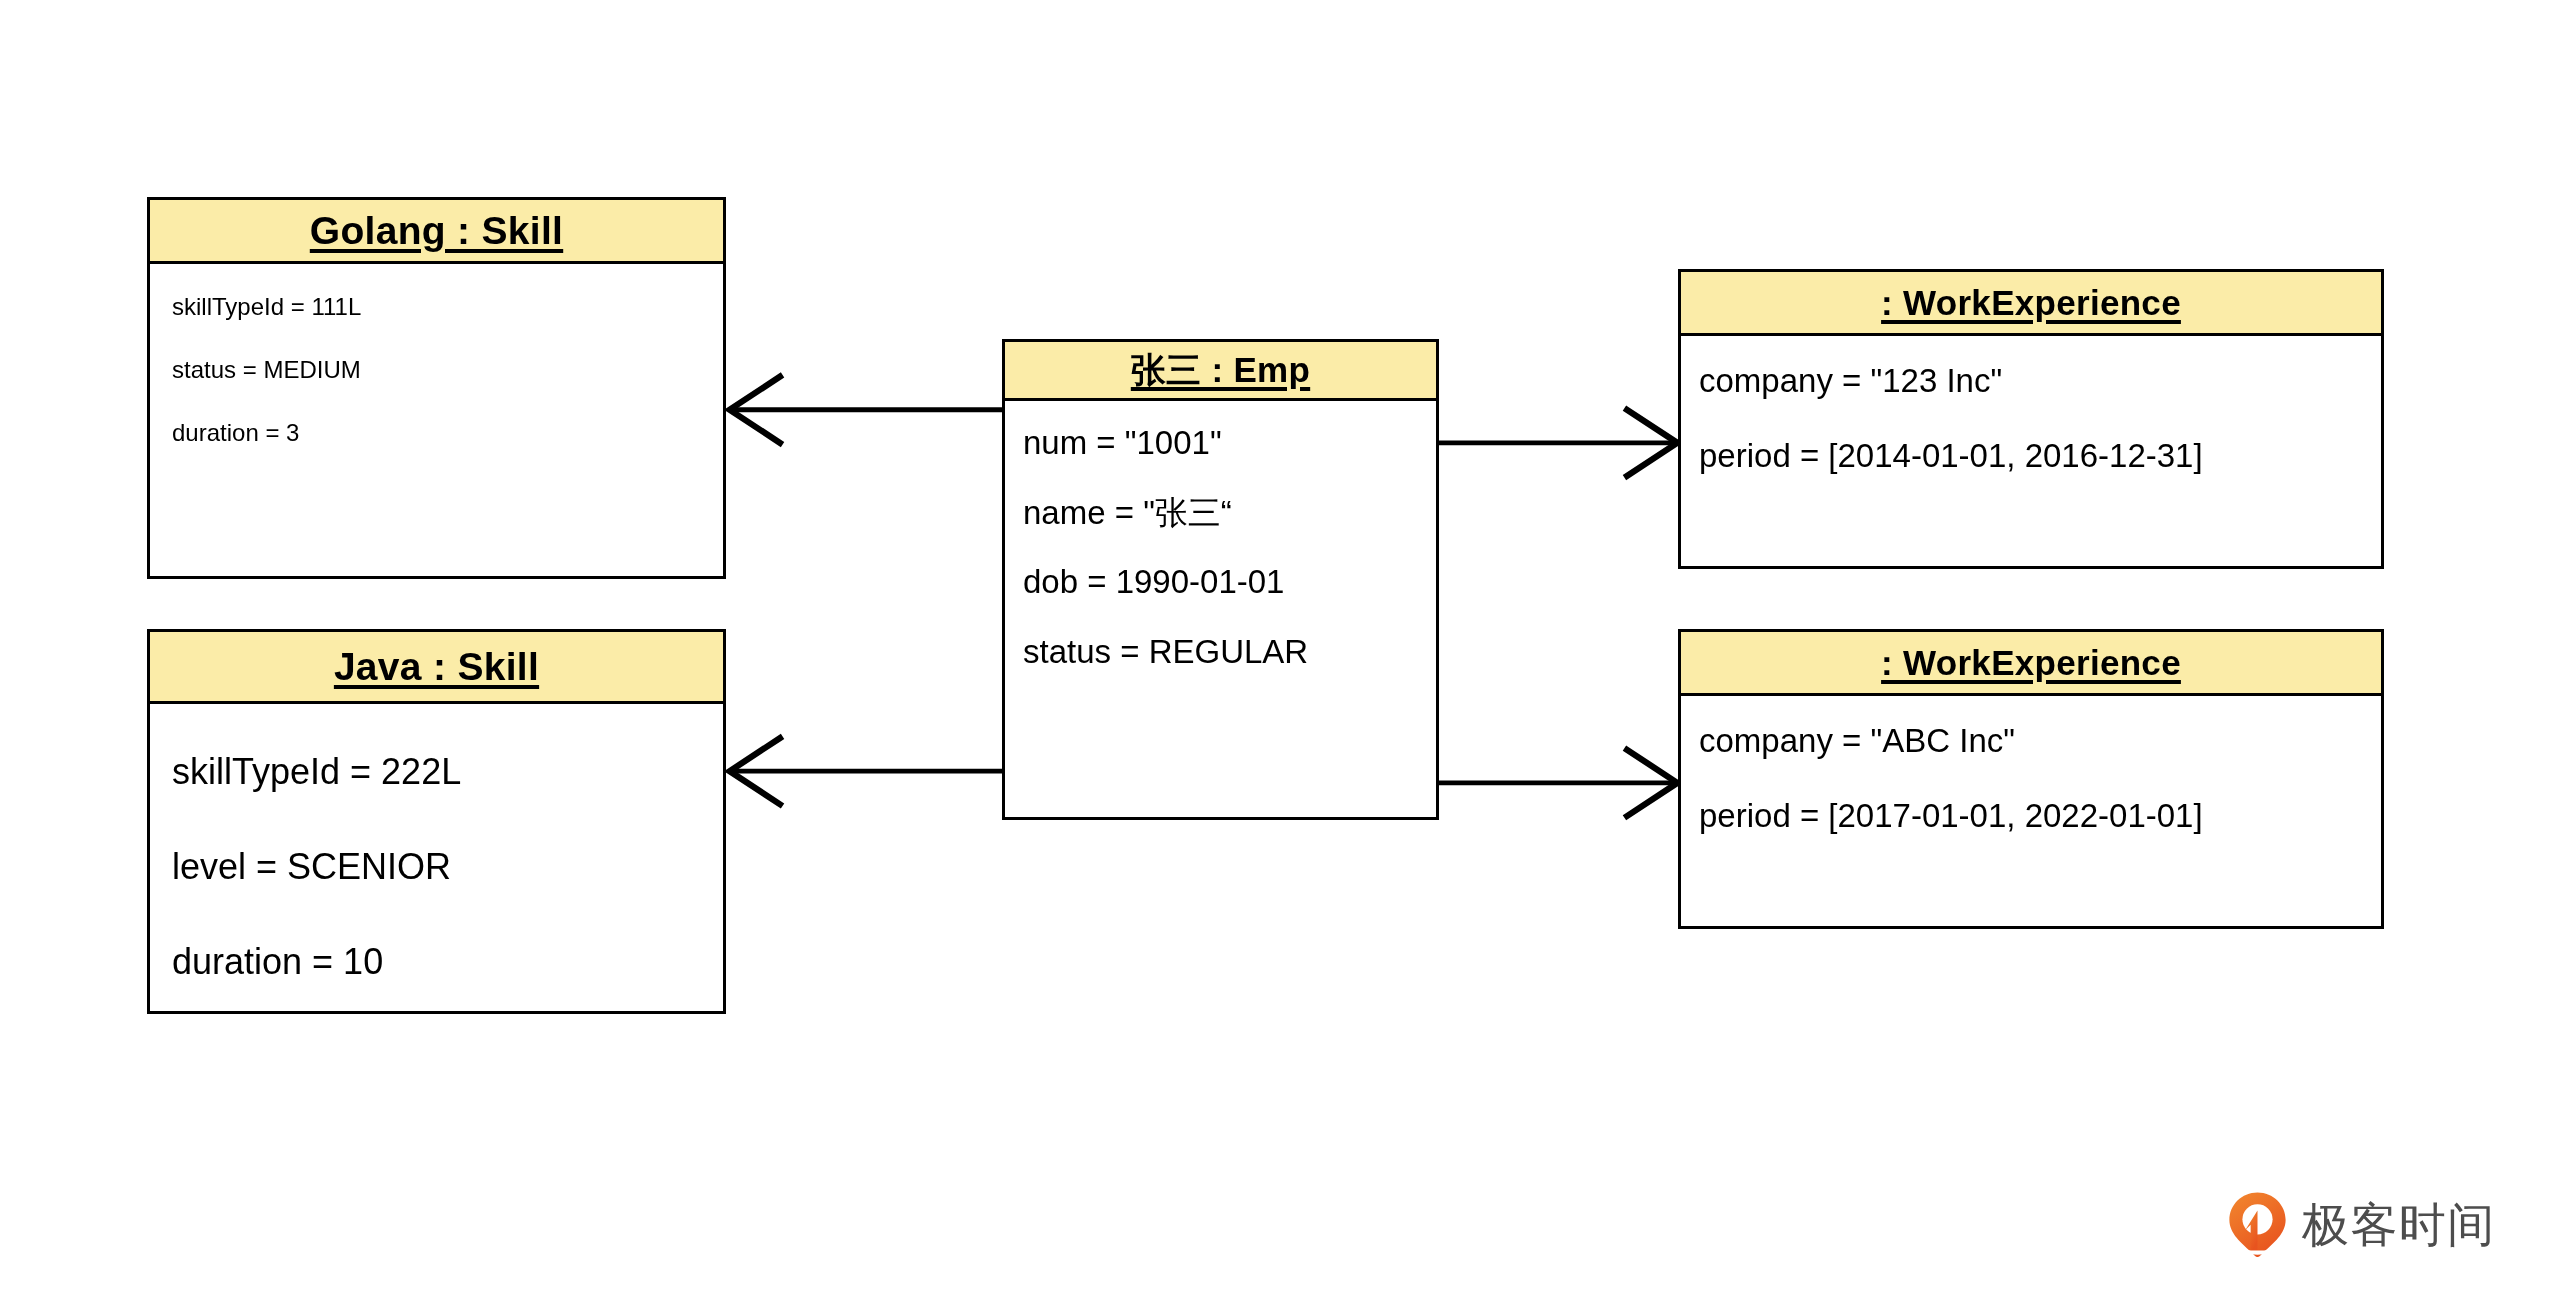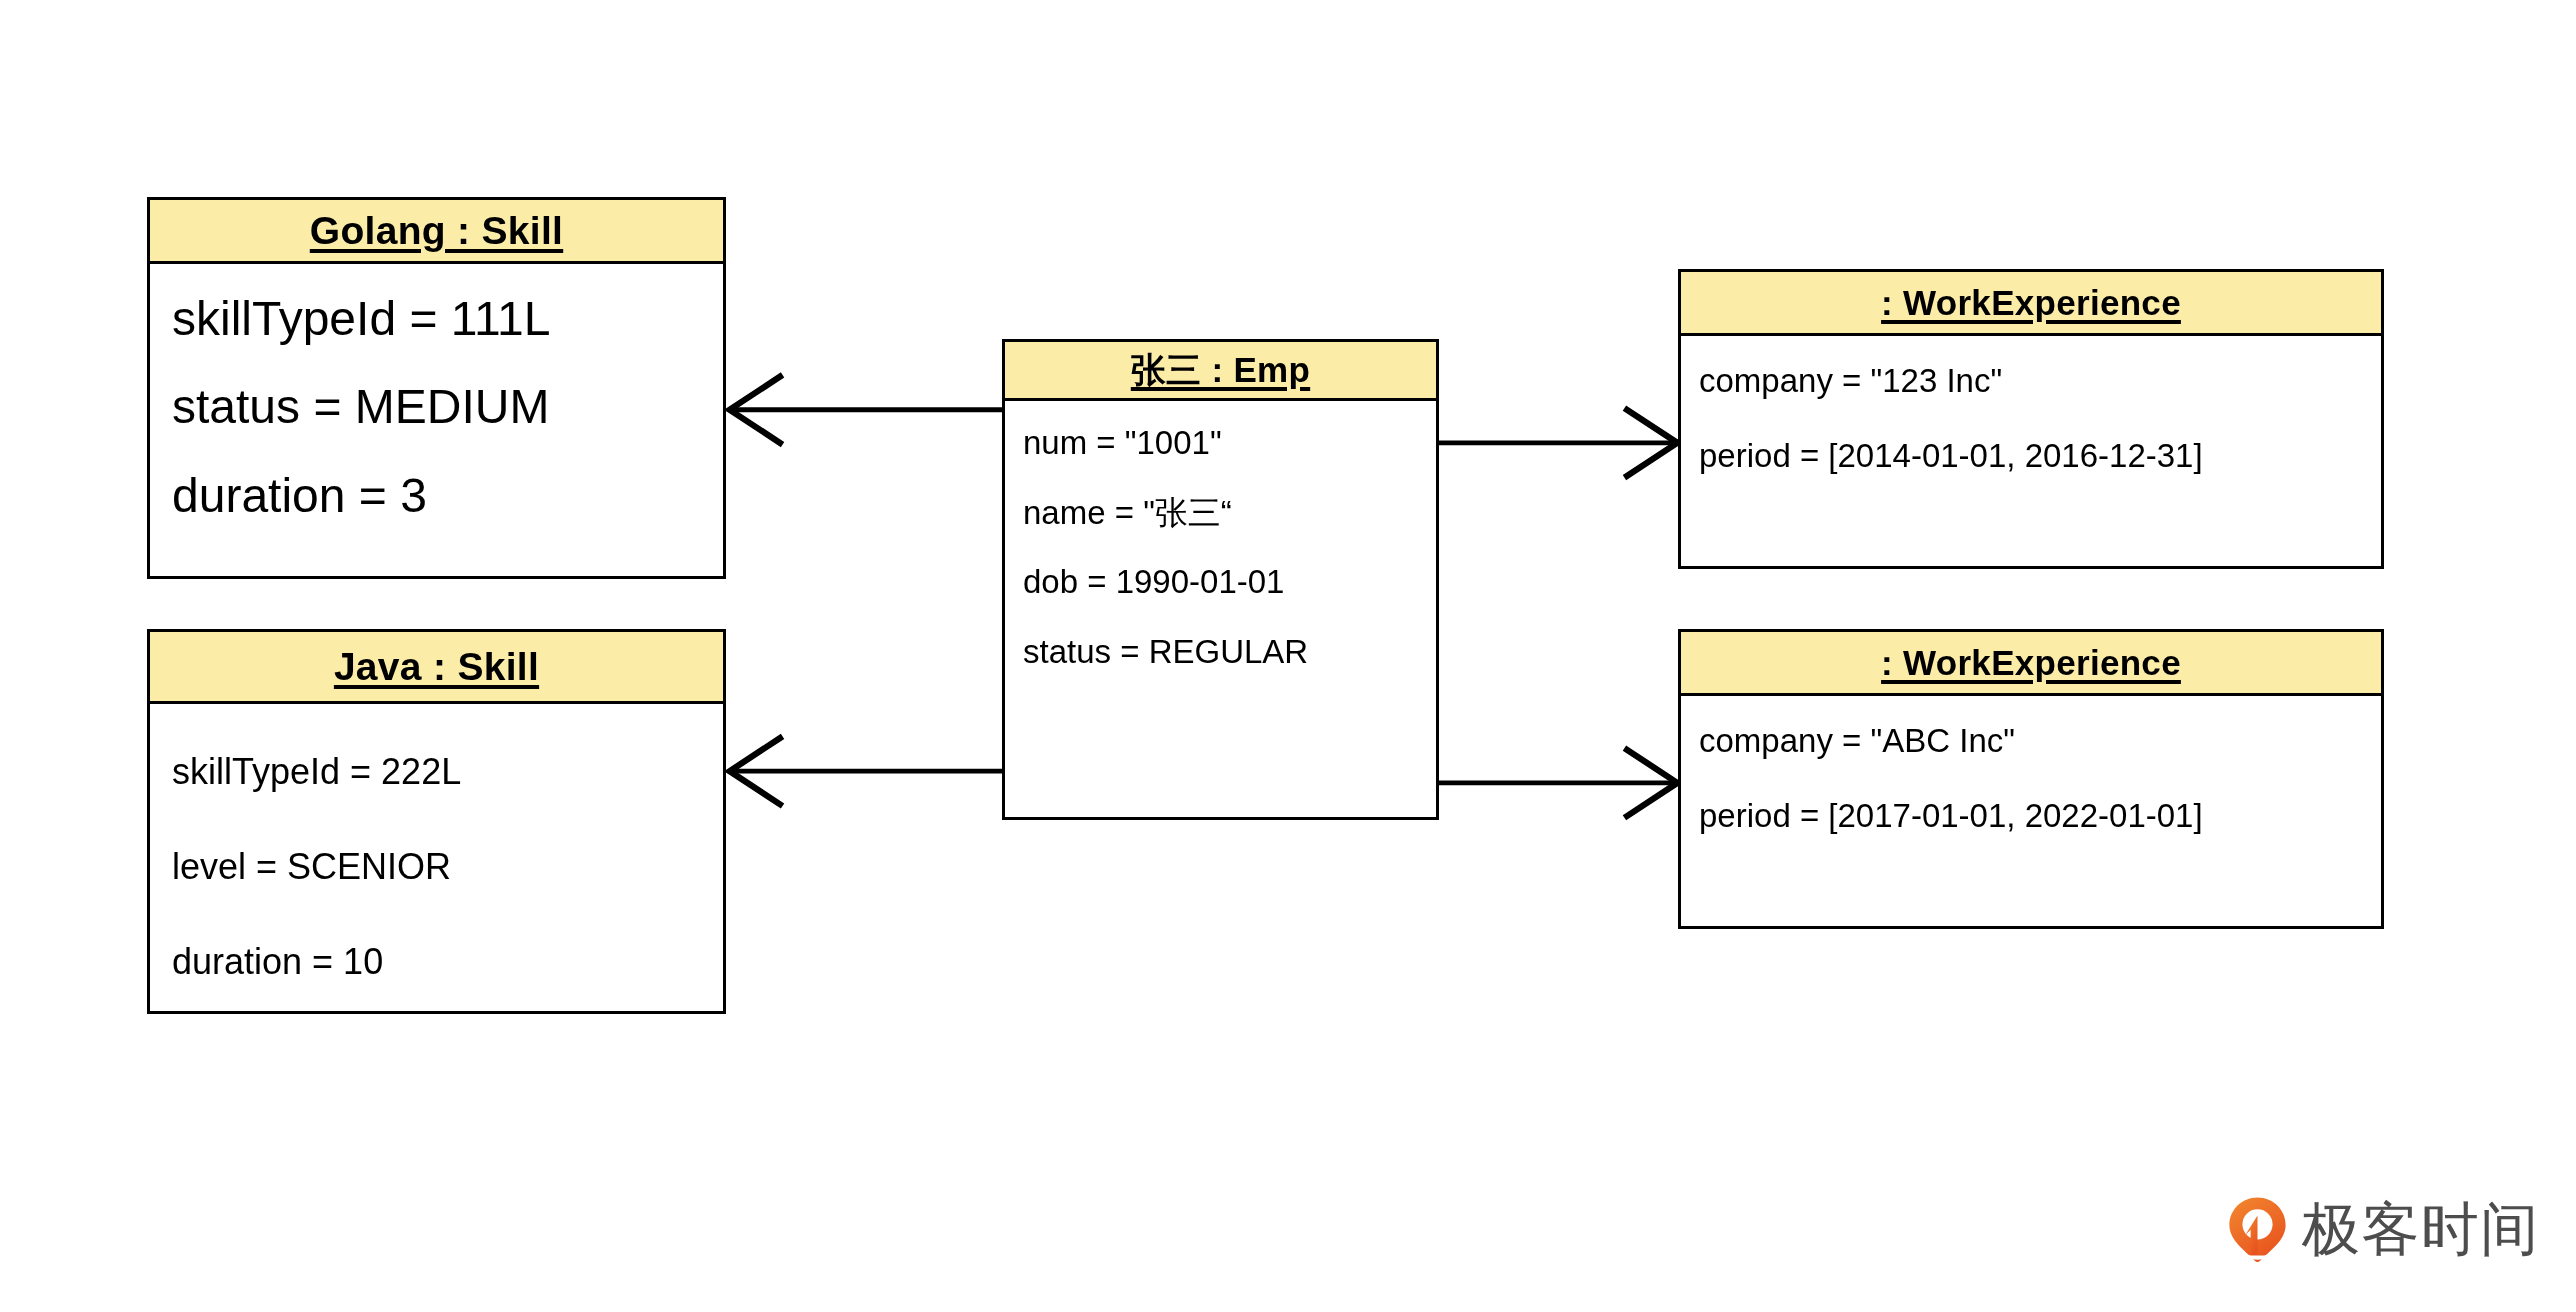--- a/index.html
+++ b/index.html
@@ -58,21 +58,21 @@
     color: #000000;
     white-space: nowrap;
     line-height: 1.05;
   }
 
   
   #box-golang { left: 147px;  top: 197px;  width: 579px;  height: 382px; }
   #box-golang .uml-header { height: 64px; }
   #box-golang .uml-title  { font-size: 39px; }
   #box-golang .uml-body   { padding: 30px 0 0 22px; }
-  #box-golang .uml-attr   { font-size: 48px; margin-bottom: 38px; }
+  #box-golang .uml-attr   { font-size: 24px; margin-bottom: 38px; }
 
   #box-java { left: 147px;  top: 629px;  width: 579px;  height: 385px; }
   #box-java .uml-header { height: 72px; }
   #box-java .uml-title  { font-size: 39px; }
   #box-java .uml-body   { padding: 30px 0 0 22px; }
   #box-java .uml-attr   { font-size: 36px; margin-bottom: 38px; margin-top: 19px; }
 
   #box-emp { left: 1002px; top: 339px; width: 437px; height: 481px; }
   #box-emp .uml-header { height: 59px; }
   #box-emp .uml-title  { font-size: 35px; }
@@ -103,21 +103,21 @@
   
   #watermark {
     position: absolute;
     left: 2228px;
     top: 1191px;
     display: flex;
     align-items: center;
     gap: 15px;
   }
   #watermark-text {
-    font-size: 58px;
+    font-size: 47px;
     color: #4d4d4d;
     letter-spacing: 1.4px;
     font-family: Liberation Sans, sans-serif;
     white-space: nowrap;
   }
 </style>
 </head>
 <body>
 
 <div id="canvas">

